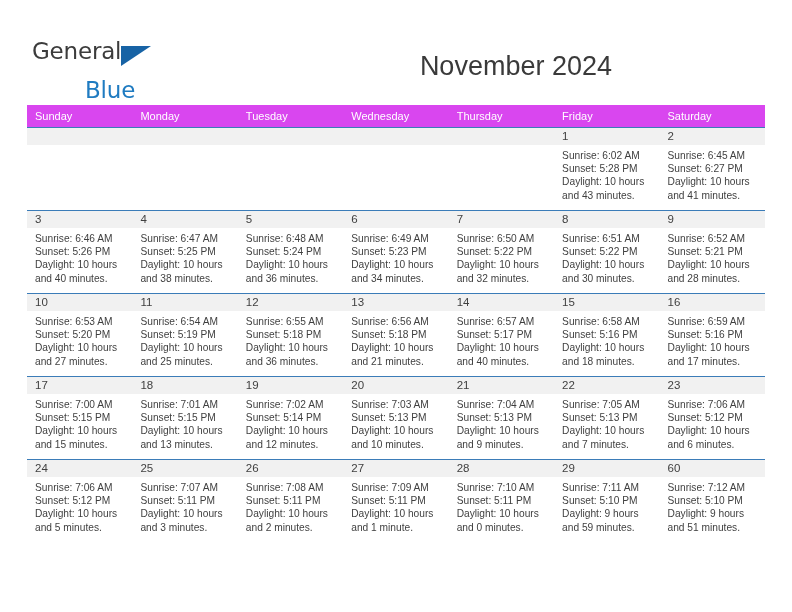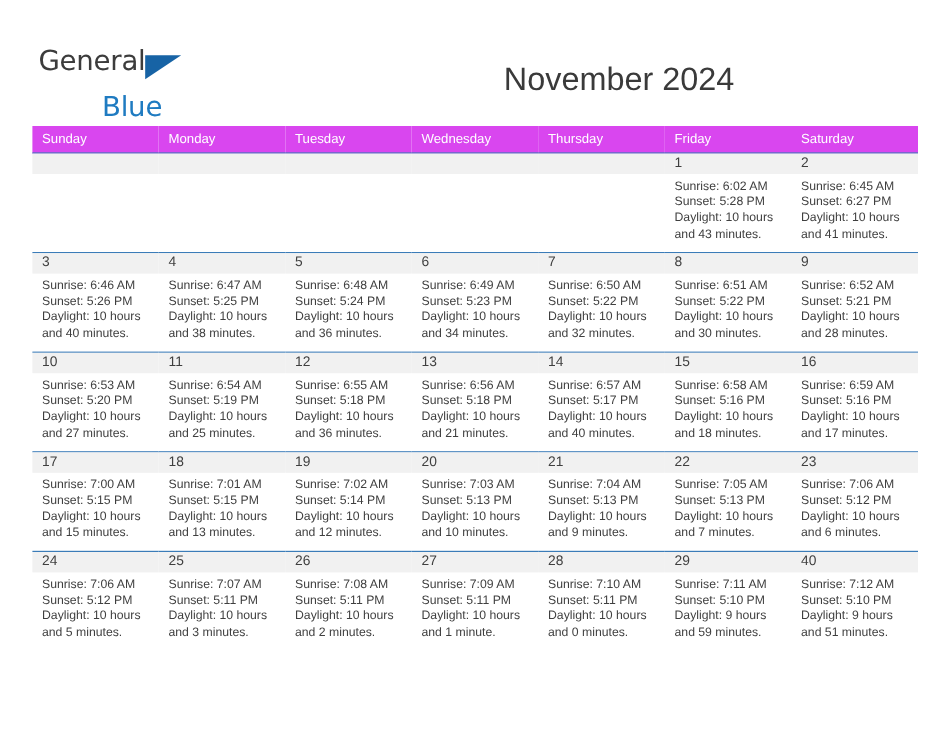--- a/index.html
+++ b/index.html
@@ -522,21 +522,21 @@
               <div class="day-info">
                 <div>Sunrise: 7:11 AM</div>
                 <div>Sunset: 5:10 PM</div>
                 <div>Daylight: 9 hours</div>
                 <div>and 59 minutes.</div>
               </div>
             </div>
           </td>
           <td>
             <div class="day-cell-inner">
-              <div class="daynum-band">40</div>
+              <div class="daynum-band">60</div>
               <div class="day-info">
                 <div>Sunrise: 7:12 AM</div>
                 <div>Sunset: 5:10 PM</div>
                 <div>Daylight: 9 hours</div>
                 <div>and 51 minutes.</div>
               </div>
             </div>
           </td>
         </tr>
       </tbody>

